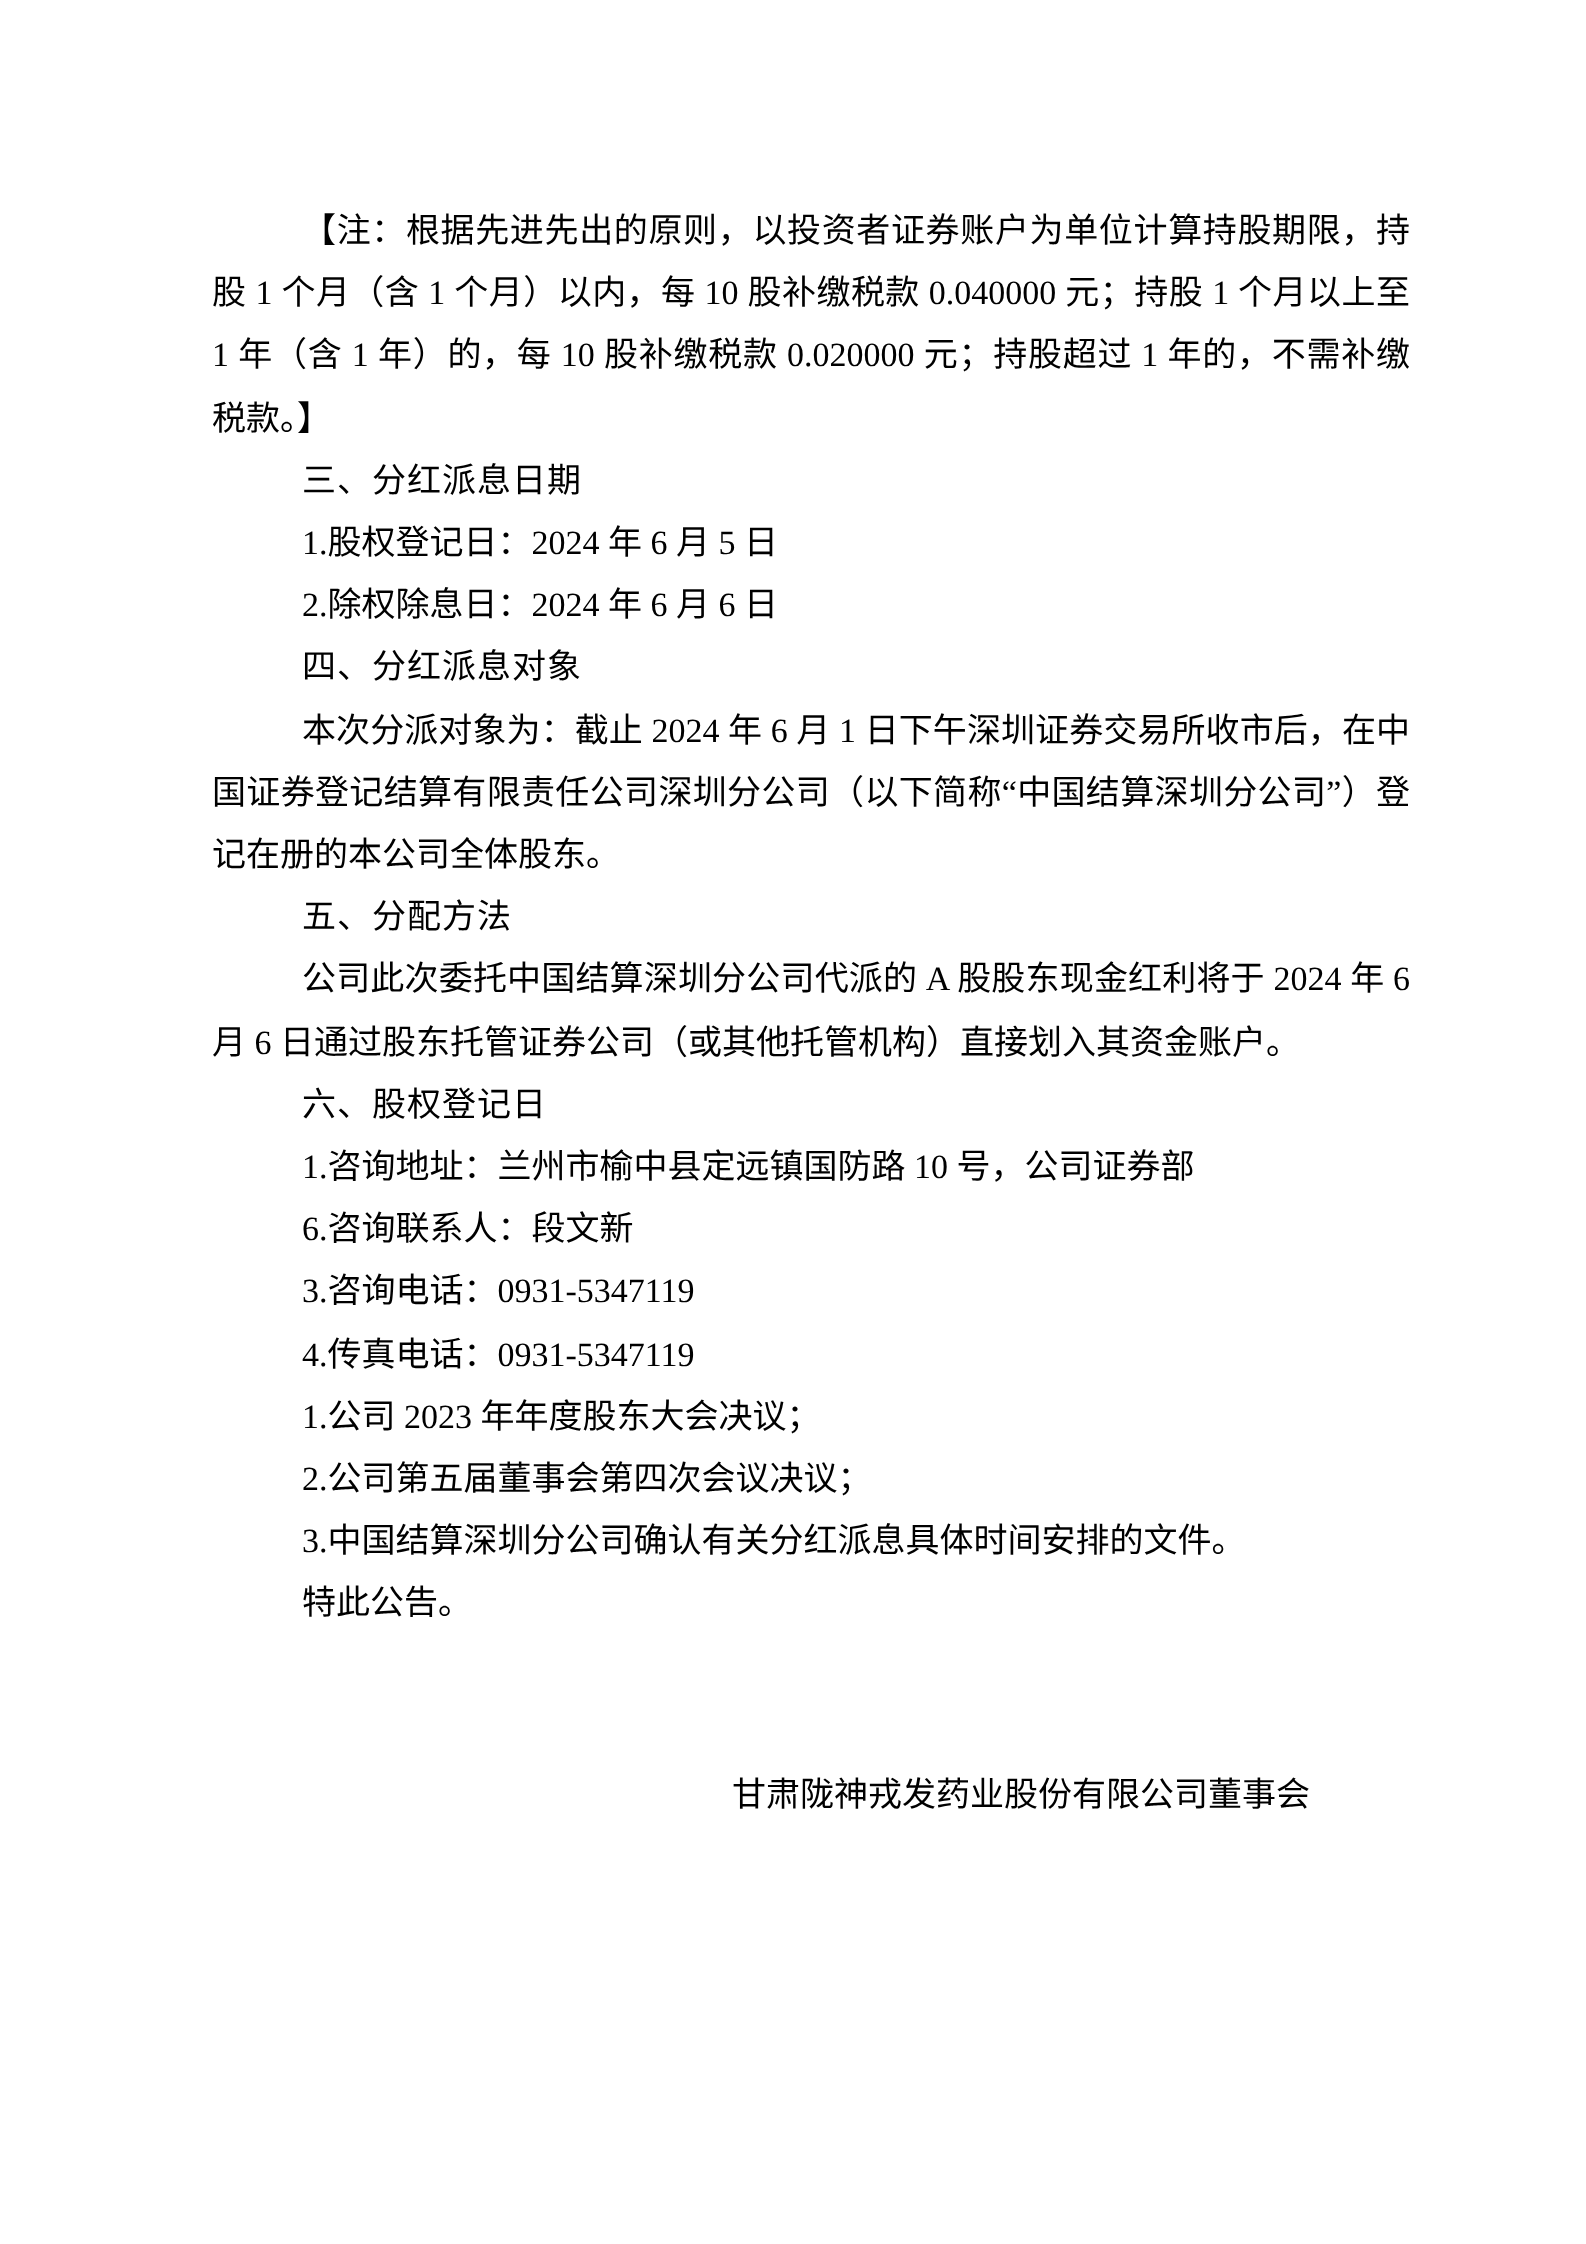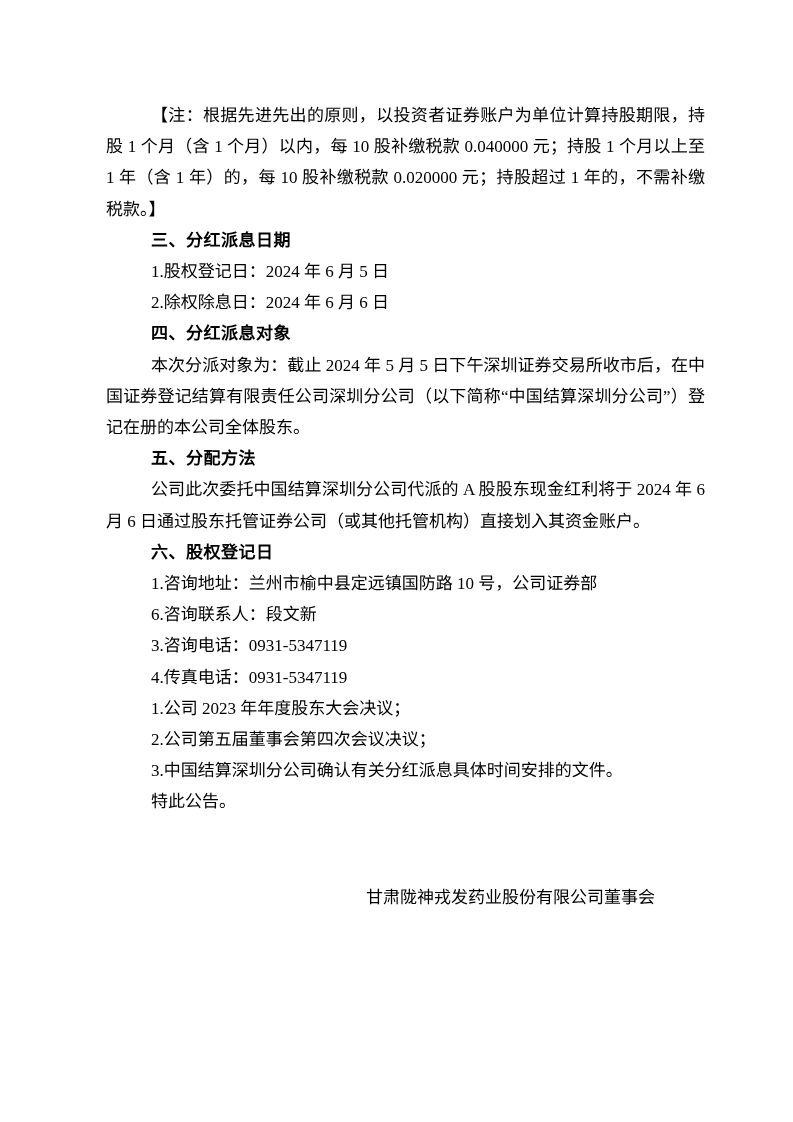--- a/index.html
+++ b/index.html
@@ -23,21 +23,21 @@
     -webkit-font-smoothing: antialiased;
   }
   .para {
     margin: 0;
     text-align: justify;
     text-indent: 45px;
     word-break: break-all;
   }
   .heading {
     margin: 0;
-    font-weight: 700;
+    font-weight: 400;
     text-indent: 45px;
     letter-spacing: 0.5px;
   }
   .line {
     margin: 0;
     text-indent: 45px;
     white-space: nowrap;
   }
   .closing {
     margin: 0;
@@ -60,21 +60,21 @@
   <p class="para">【注：根据先进先出的原则，以投资者证券账户为单位计算持股期限，持股 1 个月（含 1 个月）以内，每 10 股补缴税款 0.040000 元；持股 1 个月以上至 1 年（含 1 年）的，每 10 股补缴税款 0.020000 元；持股超过 1 年的，不需补缴税款。】</p>
 
   <div>
     <p class="heading">三、分红派息日期</p>
     <p class="line">1.股权登记日：2024 年 6 月 5 日</p>
     <p class="line">2.除权除息日：2024 年 6 月 6 日</p>
   </div>
 
   <div>
     <p class="heading">四、分红派息对象</p>
-    <p class="para">本次分派对象为：截止 2024 年 5 月 5 日下午深圳证券交易所收市后，在中国证券登记结算有限责任公司深圳分公司（以下简称“中国结算深圳分公司”）登记在册的本公司全体股东。</p>
+    <p class="para">本次分派对象为：截止 2024 年 6 月 1 日下午深圳证券交易所收市后，在中国证券登记结算有限责任公司深圳分公司（以下简称“中国结算深圳分公司”）登记在册的本公司全体股东。</p>
   </div>
 
   <div>
     <p class="heading">五、分配方法</p>
     <p class="para">公司此次委托中国结算深圳分公司代派的 A 股股东现金红利将于 2024 年 6 月 6 日通过股东托管证券公司（或其他托管机构）直接划入其资金账户。</p>
   </div>
 
   <div>
     <p class="heading">六、股权登记日</p>
     <p class="line">1.咨询地址：兰州市榆中县定远镇国防路 10 号，公司证券部</p>

